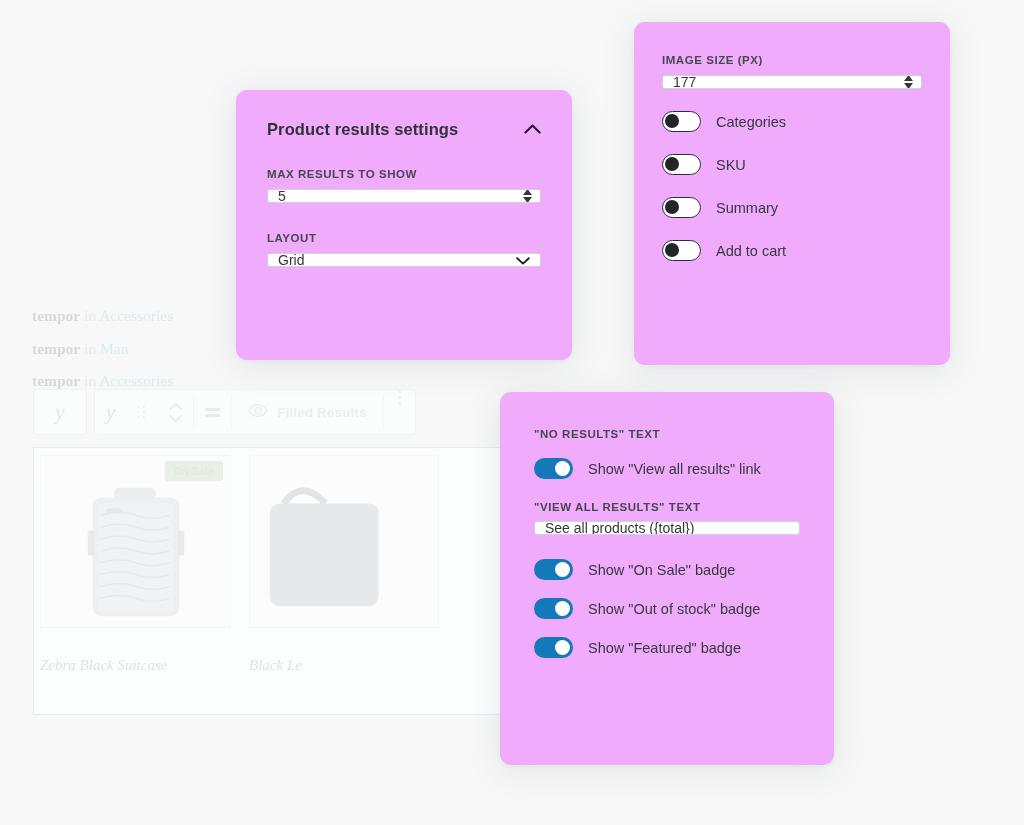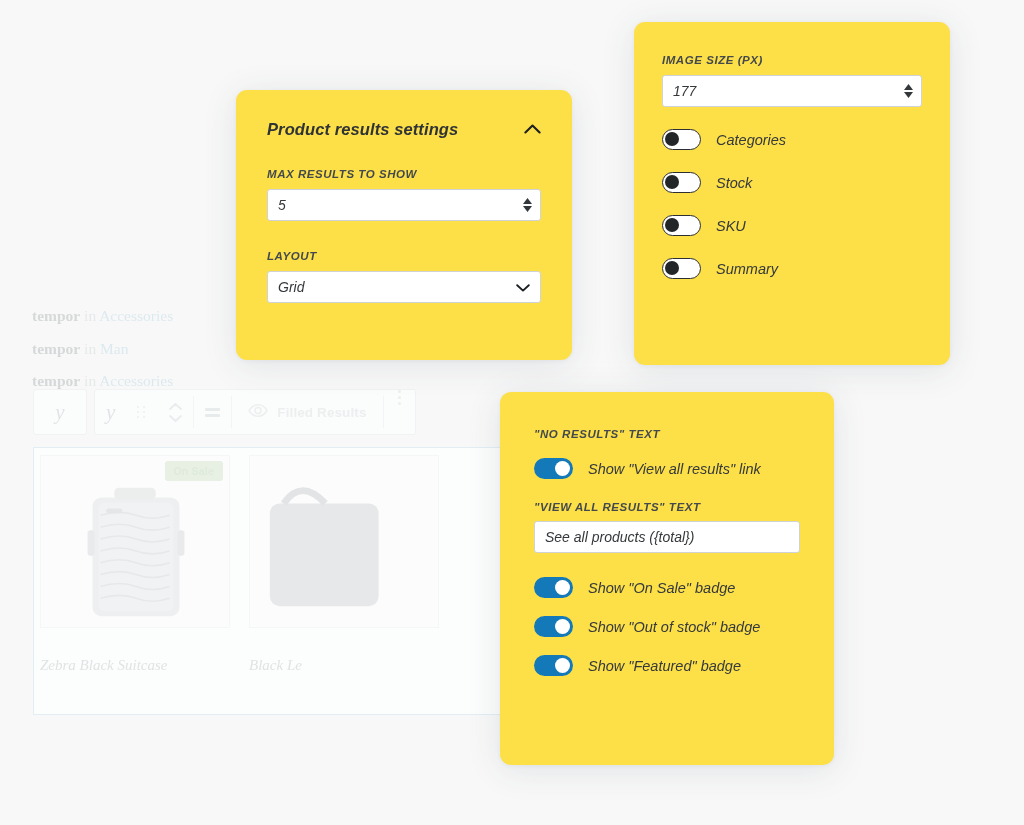--- a/index.html
+++ b/index.html
@@ -124,46 +124,45 @@
     white-space: nowrap;
     font-style: italic;
   }
 
   
   .art { position:absolute; left:0; top:0; width:100%; height:100%; }
 
   
   .panel {
     position: absolute;
-    background: #fde047;
+    background: #f0abfc;
     border-radius: 11px;
     box-shadow: 0 5px 34px rgba(40,60,80,.115), 0 1px 4px rgba(40,60,80,.05);
     z-index: 10;
-    font-style: italic;
   }
 
   .panel-title {
     font-size: 16.5px;
     font-weight: 700;
     color: #2f3336;
     letter-spacing: .1px;
   }
   .panel-head {
     display:flex; align-items:flex-start; justify-content:space-between;
   }
   .field-label {
     font-size: 11.5px;
     font-weight: 700;
     color: #44494d;
     letter-spacing: .55px;
     text-transform: uppercase;
   }
   .txt-input, .num-input, .sel-input {
     width: 100%;
-    height: 32px;
+    height: 14px;
     border: 1px solid #cfd3d6;
     border-radius: 3px;
     background: #fff;
     font-family: "Liberation Sans", sans-serif;
     font-size: 14px;
     color: #34383b;
     padding: 0 10px;
     display: flex;
     align-items: center;
     position: relative;
@@ -408,33 +407,33 @@
   <div class="tg-row">
     <span class="tg off">
         <span class="knob"></span>
       </span>
     <span class="tg-label">Categories</span>
   </div>
   <div class="tg-row">
     <span class="tg off">
         <span class="knob"></span>
       </span>
-    <span class="tg-label">Stock</span>
+    <span class="tg-label">SKU</span>
   </div>
   <div class="tg-row">
     <span class="tg off">
         <span class="knob"></span>
       </span>
-    <span class="tg-label">SKU</span>
+    <span class="tg-label">Summary</span>
   </div>
   <div class="tg-row">
     <span class="tg off">
         <span class="knob"></span>
       </span>
-    <span class="tg-label">Summary</span>
+    <span class="tg-label">Add to cart</span>
   </div>
 </div>
 
 <div class="panel" id="panel-badges">
   <div class="field-label">"No results" text</div>
 
   <div class="tg-row">
     <span class="tg on">
         <span class="knob"></span>
       </span>

